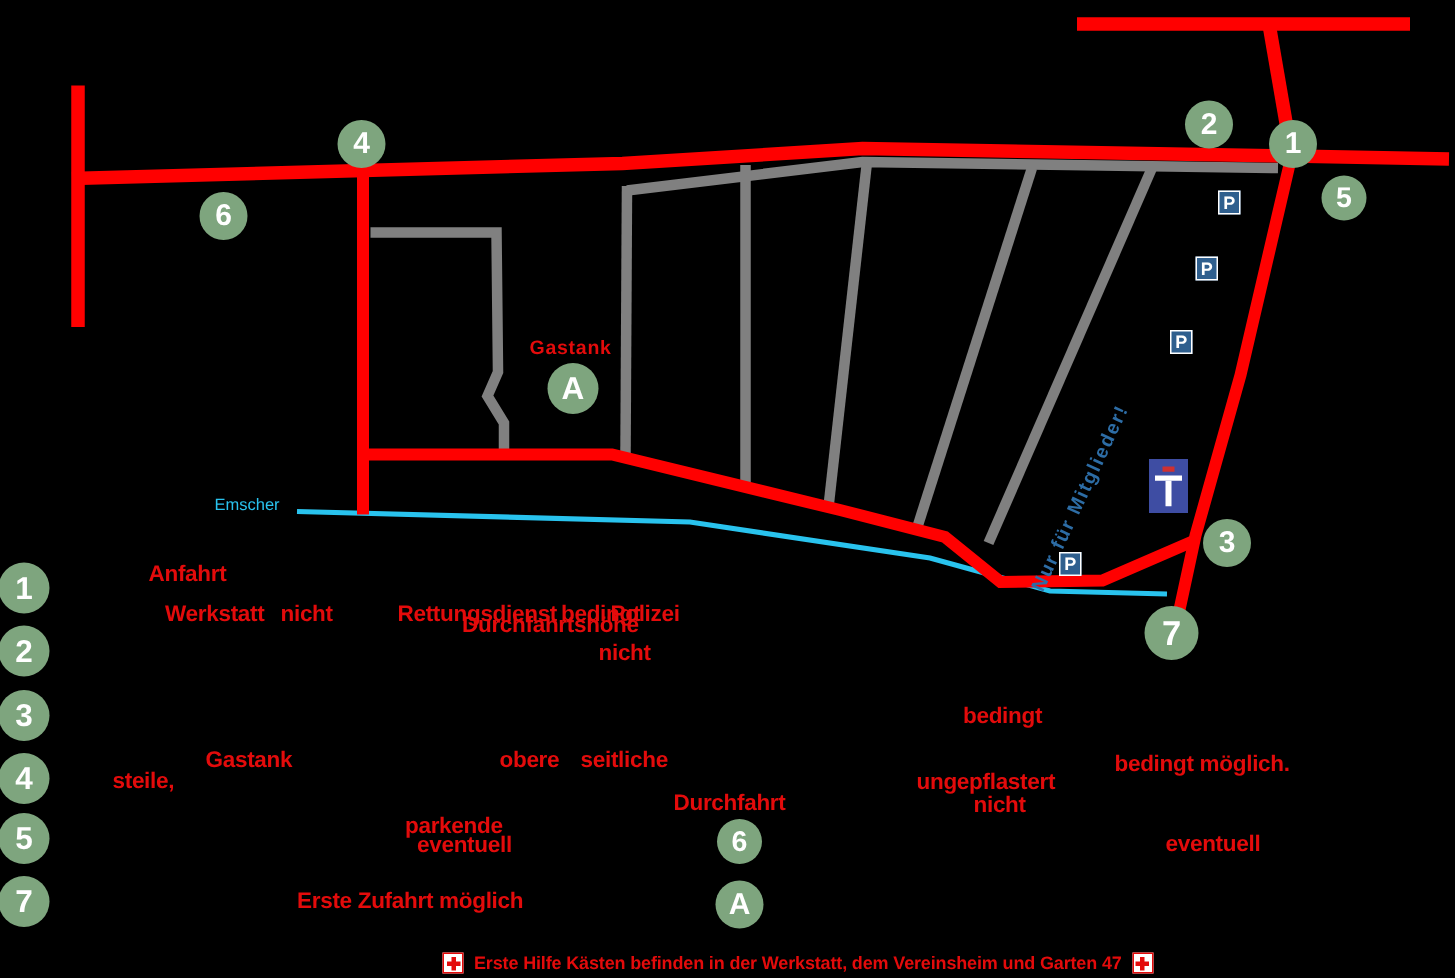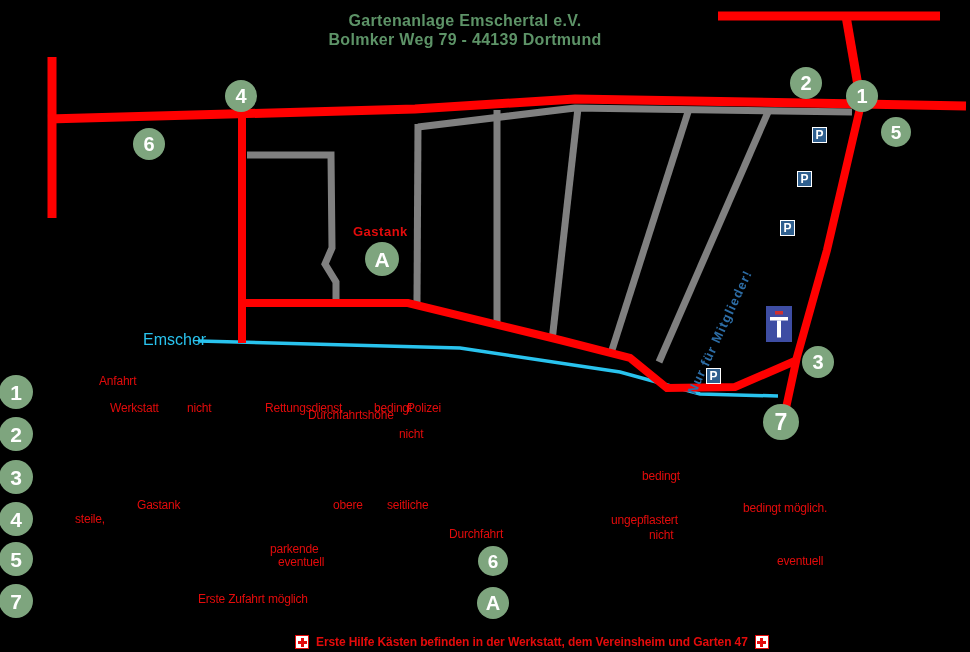--- a/index.html
+++ b/index.html
@@ -41,31 +41,31 @@
     display:flex;align-items:center;justify-content:center;line-height:1;
   }
   .gastank-label{
     position:absolute;left:353px;top:207px;
     color:var(--text-red);font-weight:bold;font-size:13px;letter-spacing:.5px;
     white-space:nowrap;
     margin-top:17px;
   }
   .emscher-label{
     position:absolute;left:143px;top:331px;
-    color:var(--river-cyan);font-size:16px;white-space:nowrap;
+    color:var(--river-cyan);font-size:11px;white-space:nowrap;
   }
   .members-label{
     position:absolute;left:697px;top:382px;height:14px;
     color:var(--members-blue);font-weight:bold;font-size:13px;letter-spacing:1.2px;
     white-space:nowrap;
     transform-origin:0 100%;transform:rotate(-65deg);
   }
   .legend-word{
     position:absolute;color:var(--text-red);
-    font-weight:normal;font-size:12px;letter-spacing:-0.2px;white-space:nowrap;
+    font-weight:bold;font-size:15px;letter-spacing:-0.2px;white-space:nowrap;
   }
   .footer-note{
     position:absolute;left:272px;top:635px;
     display:flex;align-items:center;gap:7px;
     color:var(--text-red);font-weight:bold;font-size:12px;letter-spacing:-0.1px;
     white-space:nowrap;
     padding-left:23px;
   }
   .cross-icon{
     position:relative;width:14px;height:14px;background:#ffffff;
@@ -110,24 +110,20 @@
     </g>
 
     <g>
       <rect x="766" y="306" width="26" height="36" style="fill:var(--deadend-blue);"></rect>
       <rect x="775" y="311" width="8" height="3.5" style="fill:#d03030;"></rect>
       <rect x="770" y="317" width="18" height="3.5" style="fill:#ffffff;"></rect>
       <rect x="777" y="320.5" width="4" height="17" style="fill:#ffffff;"></rect>
     </g>
   </svg>
 
-  <div class="title-block">
-    <div>Gartenanlage Emschertal e.V.</div>
-    <div>Bolmker Weg 79 - 44139 Dortmund</div>
-  </div>
 
   <div class="gastank-label">Gastank</div>
   <div class="emscher-label">Emscher</div>
   <div class="members-label">Nur für Mitglieder!</div>
 
   <div class="footer-note">
     <span class="cross-icon"></span>
     <span>Erste Hilfe Kästen befinden in der Werkstatt, dem Vereinsheim und Garten 47</span>
     <span class="cross-icon"></span>
   </div>

